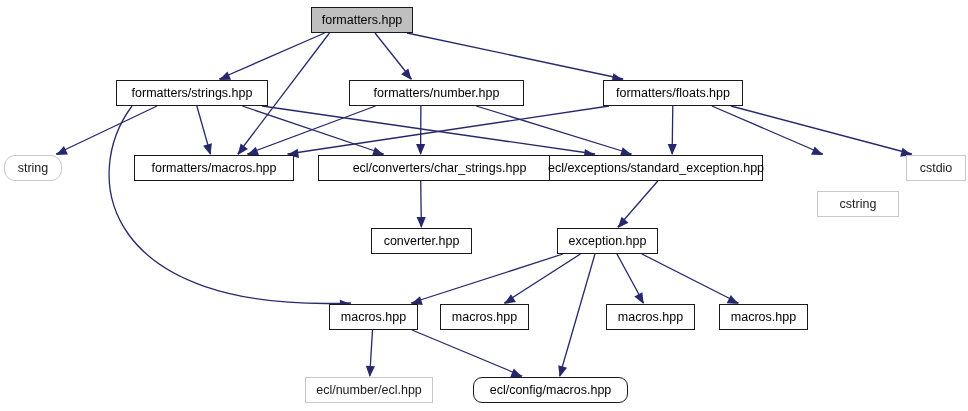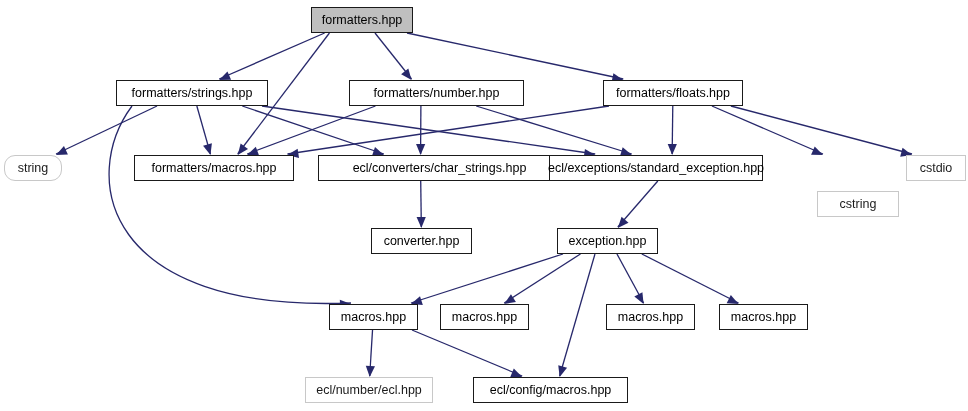--- a/index.html
+++ b/index.html
@@ -206,17 +206,17 @@
       </div>
       <div class="node strong" style="left: 606px; top: 304px; width: 89px;">
         <span class="label">macros.hpp</span>
       </div>
       <div class="node strong" style="left: 719px; top: 304px; width: 89px;">
         <span class="label">macros.hpp</span>
       </div>
       <div class="node sys" style="left: 305px; top: 377px; width: 128px;">
         <span class="label">ecl/number/ecl.hpp</span>
       </div>
-      <div class="node strong" style="left: 473px; top: 377px; width: 155px;">
+      <div class="node strong" style="left: 473px; top: 377px; width: 155px; border-radius: 9px;">
         <span class="label">ecl/config/macros.hpp</span>
       </div>
     </div>
 </div>
 
 </body></html>

